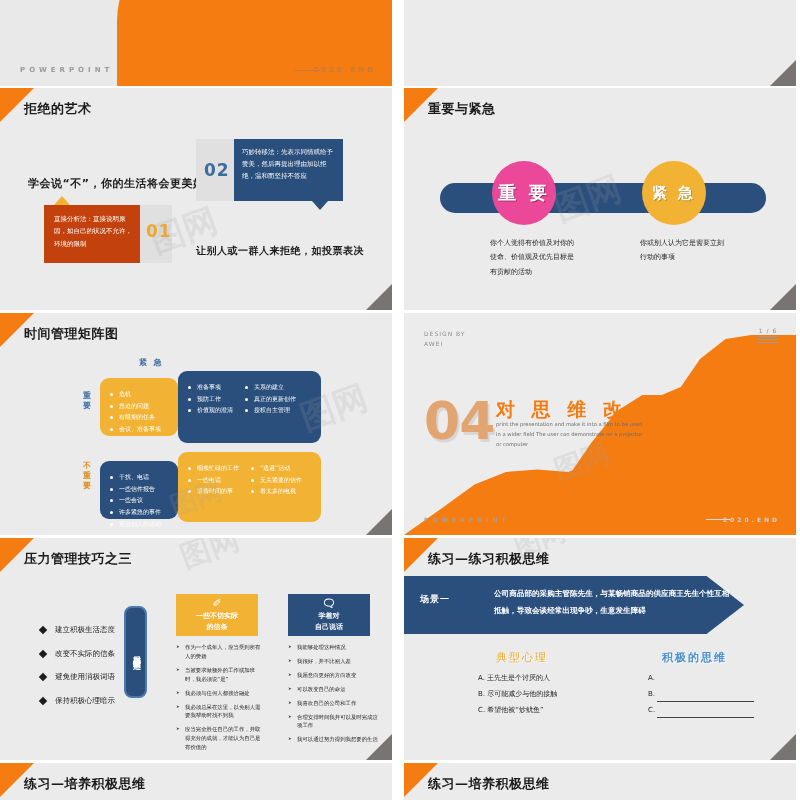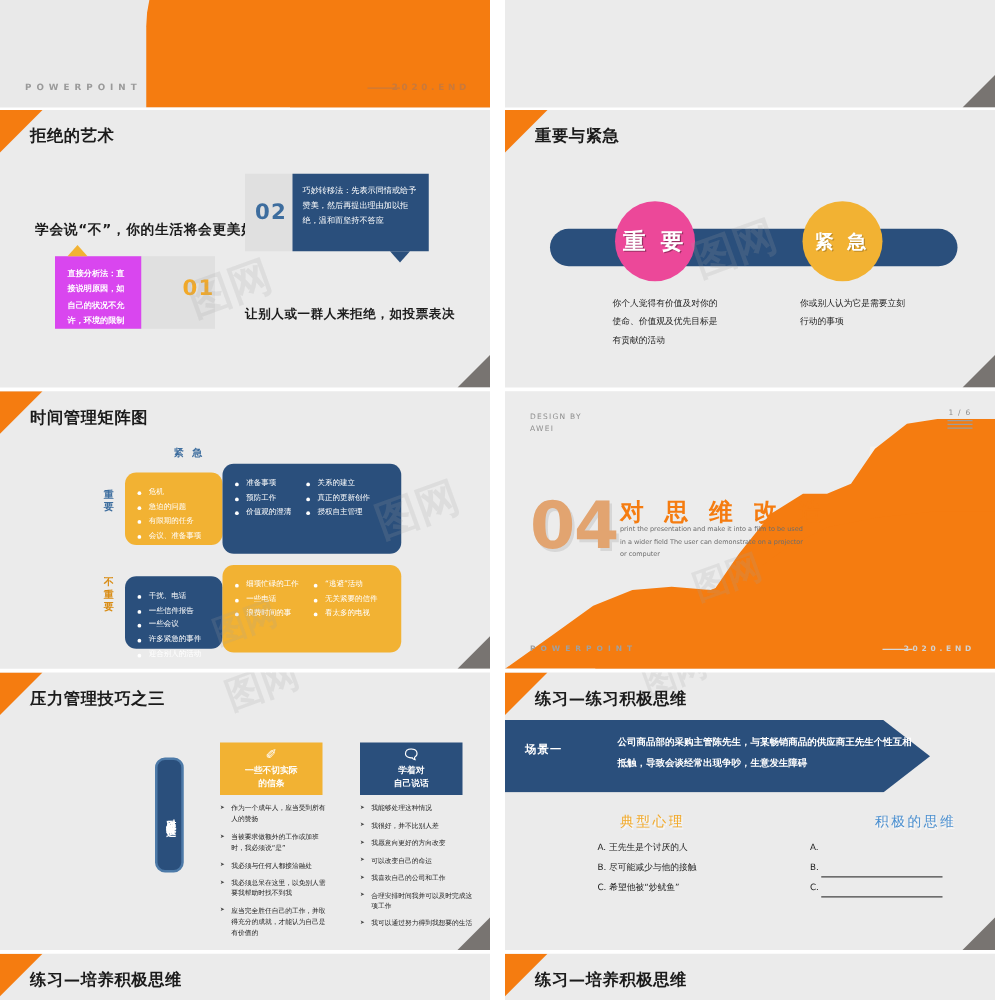--- a/index.html
+++ b/index.html
@@ -79,24 +79,23 @@
   #slide1 { left: 0; top: 88px; }
   #slide1 .lead {
     position:absolute; left: 28px; top: 88px;
     font-size: 11px; font-weight: bold; color:#1c1c1c; letter-spacing:.5px;
   }
   #slide1 .card01shadow{
     position:absolute; left:44px; top:117px; width:128px; height:58px;
     background:#e0e0e0;
   }
   #slide1 .card01 {
-    position:absolute; left:44px; top:117px; width:69px; height:58px;
-    background:#d946ef; color:#fff; font-size:6.5px; line-height:1.9;
+    position:absolute; left:44px; top:117px; width:96px; height:58px;
+    background:#c2410c; color:#fff; font-size:6.5px; line-height:1.9;
     padding: 8px 8px 0 10px;
-    font-weight: bold;
   }
   #slide1 .card01 .pin {
     position:absolute; left:10px; top:-9px; width:0;height:0;
     border-left:8px solid transparent; border-right:8px solid transparent;
     border-bottom:9px solid #f2b233;
   }
   #slide1 .num01 {
     position:absolute; left:146px; top:133px;
     font-size:17px; font-weight:bold; color:#f2a928; letter-spacing:1px;
   }
@@ -271,22 +270,22 @@
   }
   #slide6 .sceneTxt {
     position:absolute; left:66px; top:48px; width:238px; color:#fff;
     font-size:7.6px; line-height:2.2; font-weight:bold;margin-left:24px;
   }
   #slide6 .h-left {
     position:absolute; left:92px; top:112px; font-size:11px; font-weight:normal;
     color:#f2a928; letter-spacing:2px; text-shadow: 1px 1px 0 rgba(255,255,255,.7);
   }
   #slide6 .h-right {
-    position:absolute; left:258px; top:112px; font-size:11px; font-weight:normal;
-    color:#4a8fd0; letter-spacing:2px; text-shadow: 1px 1px 0 rgba(255,255,255,.7); margin-left: 38px;
+    position:absolute; left:258px; top:112px; font-size:11px; font-weight:bold;
+    color:#4a8fd0; letter-spacing:2px; text-shadow: 1px 1px 0 rgba(255,255,255,.7);
   }
   #slide6 .opts { position:absolute; left:74px; top:132px; list-style:none; }
   #slide6 .opts li { font-size:7px; color:#1c1c1c; line-height:2.3; white-space:nowrap; }
   #slide6 .blanks { position:absolute; left:244px; top:132px; width:106px; }
   #slide6 .blanks .row {
     display:flex; align-items:flex-end; font-size:7px; color:#1c1c1c; line-height:2.3;
   }
   #slide6 .blanks .row .ln {
     flex:1; border-bottom:1px solid #444; margin-left:2px; height:9px;
   }
@@ -437,20 +436,26 @@
     <div class="pp2">POWERPOINT</div>
     <div class="yrline2"></div>
     <div class="yr2">2020.END</div>
   </div>
 
   <div class="slide" id="slide5">
     <div class="corner-orange"></div>
     <div class="slide-title">压力管理技巧之三</div>
     <div class="wm" style="left:180px; top:-10px; font-size:30px;">图网</div>
 
+    <ul class="diamonds">
+      <li>建立积极生活态度</li>
+      <li>改变不实际的信条</li>
+      <li>避免使用消极词语</li>
+      <li>保持积极心理暗示</li>
+    </ul>
 
     <div class="vbadge">对思维进行改造</div>
 
     <div class="mini-head mh1">
       <span class="mini-icon">✐</span>
       <span>一些不切实际</span>
       <span>的信条</span>
     </div>
     <ul class="arrow-ul al1">
       <li>作为一个成年人，应当受到所有人的赞扬</li>

